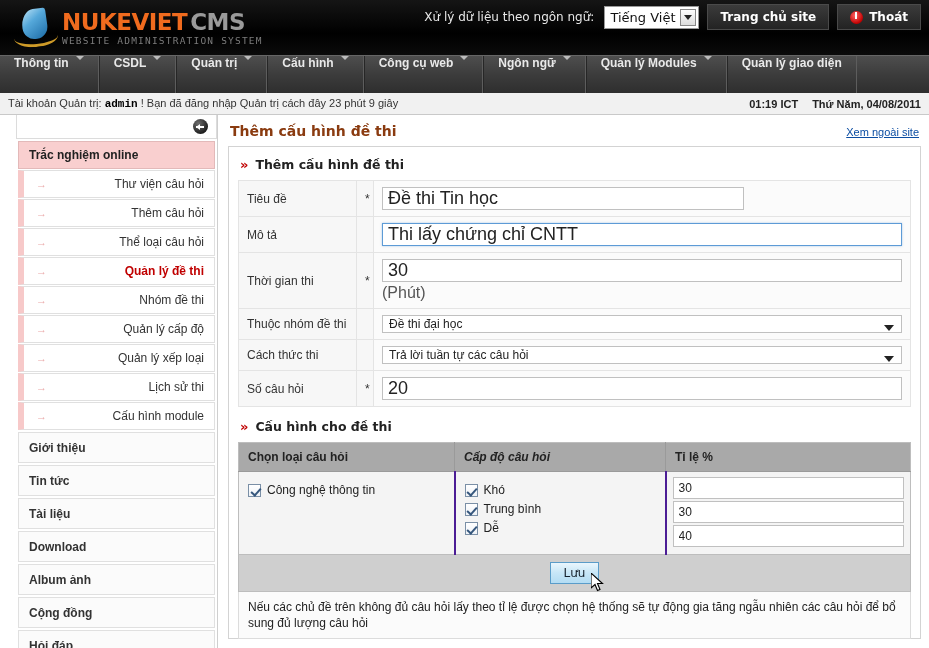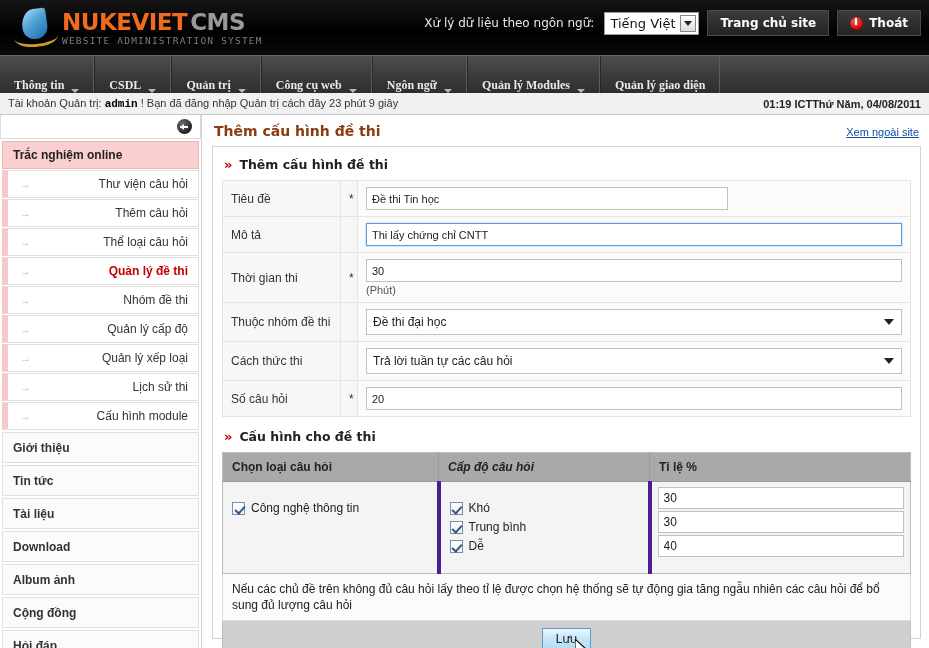--- a/index.html
+++ b/index.html
@@ -62,21 +62,21 @@
   #logo-line2 {
     font-family: "DejaVu Sans Mono", monospace;
     font-size: 9.5px;
     color: #7c7c7c;
     letter-spacing: 1.2px;
     margin-top: 2px;
   }
 
   #header-right {
     position: absolute;
-    right: 8px; top: 10px;
+    right: 8px; top: 4px;
     display: flex;
     align-items: center;
     gap: 8px;
   }
   #lang-label {
     color: #e8e8e8;
     font-size: 12px;
     font-family: "DejaVu Sans", sans-serif;
     margin-right: 2px;
   }
@@ -135,27 +135,27 @@
   
   #menubar {
     height: 38px;
     background: linear-gradient(to bottom,#4e4e4e 0%,#3c3c3c 50%,#2e2e2e 100%);
     border-top: 1px solid #666;
     display: flex;
     align-items: stretch;
   }
   .menu-item {
     display: flex;
-    align-items: flex-end;
+    align-items: flex-start;
     gap: 7px;
     padding: 0 14px;
     color: #e9e9e9;
     font-size: 12px;
     font-weight: bold;
-    font-family: Liberation Serif, serif;
+    font-family: Liberation Sans, sans-serif;
     border-right: 1px solid #5d5d5d;
     border-left: 1px solid #262626;
     cursor: pointer;
     white-space: nowrap;
   }
   .menu-item:first-child { border-left: none; }
   .menu-item .caret {
     width: 0; height: 0;
     border-left: 4px solid transparent;
     border-right: 4px solid transparent;
@@ -176,36 +176,38 @@
     position: relative;
   }
   #infobar .acct b { color: #000; font-family: Liberation Mono, monospace; }
   #infobar .clock {
     position: absolute;
     right: 8px;
     font-weight: bold;
     font-size: 11px;
     color: #222;
     display: flex;
+    gap: 14px;
   }
 
   
   #main {
     display: flex;
     height: 533px;
     background: #fff;
   }
 
   
   #sidebar {
     width: 202px;
     background: #fff;
     border-right: 1px solid #cfcfcf;
     overflow: hidden;
     flex: none;
+    margin-left: 16px;
   }
   #sb-top {
     height: 24px;
     border: 1px solid #dcdcdc;
     border-top: none;
     background: #fff;
     display: flex;
     align-items: center;
     justify-content: flex-end;
     padding-right: 8px;
@@ -350,37 +352,37 @@
     font-size: 13px;
     vertical-align: middle;
   }
   td.fld { background: #fbfbfb; }
 
   input.txt {
     height: 23px;
     border: 1px solid #c0c0c0;
     background: #fff;
     padding: 0 5px;
-    font-size: 11px;
+    font-size: 18px;
     font-family: "Liberation Sans", sans-serif;
     color: #222;
     outline: none;
   }
   input.txt.w-short { width: 362px; }
   input.txt.w-full { width: 100%; }
   input.txt.focused {
     border: 1px solid #5d9bd6;
     box-shadow: 0 0 2px rgba(90,150,210,.5);
   }
-  .hint { font-size: 11px; color: #555; margin-top: 2px; }
+  .hint { font-size: 16px; color: #555; margin-top: 2px; }
 
   .sel {
     position: relative;
     width: 100%;
-    height: 26px;
+    height: 18px;
     border: 1px solid #c0c0c0;
     background: #fff;
     display: flex;
     align-items: center;
     padding: 0 22px 0 6px;
     font-size: 12px;
     color: #222;
     cursor: pointer;
   }
   .sel .ar {
@@ -405,22 +407,22 @@
     text-align: left;
     font-weight: bold;
     font-size: 12px;
     padding: 7px 9px;
     border-right: 1px solid #9a9a9a;
     border-bottom: 1px solid #9a9a9a;
   }
   table.cfg th:last-child { border-right: none; }
   table.cfg td {
     background: #f4f4f4;
-    padding: 17px 9px;
-    border-right: 4px solid #4c1d95;
+    padding: 9px 9px;
+    border-right: 2px solid #4c1d95;
     vertical-align: top;
     font-size: 12px;
     color: #222;
   }
   table.cfg td:last-child { border-right: none; padding: 5px 6px 5px 6px; }
   .cb-row {
     display: flex;
     align-items: center;
     gap: 6px;
     padding: 1px 0;
@@ -530,20 +532,24 @@
   <div class="menu-item">
     <span>Thông tin</span>
     <span class="caret"></span>
   </div>
   <div class="menu-item">
     <span>CSDL</span>
     <span class="caret"></span>
   </div>
   <div class="menu-item">
     <span>Quản trị</span>
+    <span class="caret"></span>
+  </div>
+  <div class="menu-item">
+    <span>Cấu hình</span>
     <span class="caret"></span>
   </div>
   <div class="menu-item">
     <span>Công cụ web</span>
     <span class="caret"></span>
   </div>
   <div class="menu-item">
     <span>Ngôn ngữ</span>
     <span class="caret"></span>
   </div>
@@ -744,24 +750,24 @@
           </td>
           <td>
             <input class="pct" type="text" value="30" style="">
             <input class="pct" type="text" value="30" style="">
             <input class="pct" type="text" value="40" style="">
           </td>
         </tr>
       </tbody>
         </table>
 
-      <div id="note">Nếu các chủ đề trên không đủ câu hỏi lấy theo tỉ lệ được chọn hệ thống sẽ tự động gia tăng ngẫu nhiên các câu hỏi để bổ sung đủ lượng câu hỏi</div>
-
       <div id="submit-bar">
         <span id="save-btn">Lưu</span>
         <svg id="cursor-arrow" viewBox="0 0 14 20">
           <polygon points="0,0 0,15 4,11.5 6.5,17.5 9,16.5 6.5,10.5 11.5,10.5" fill="#ffffff" stroke="#000000" stroke-width="1.1"></polygon>
         </svg>
       </div>
 
+      <div id="note">Nếu các chủ đề trên không đủ câu hỏi lấy theo tỉ lệ được chọn hệ thống sẽ tự động gia tăng ngẫu nhiên các câu hỏi để bổ sung đủ lượng câu hỏi</div>
+
     </div>
   </div>
 </div>
 
 </body></html>

